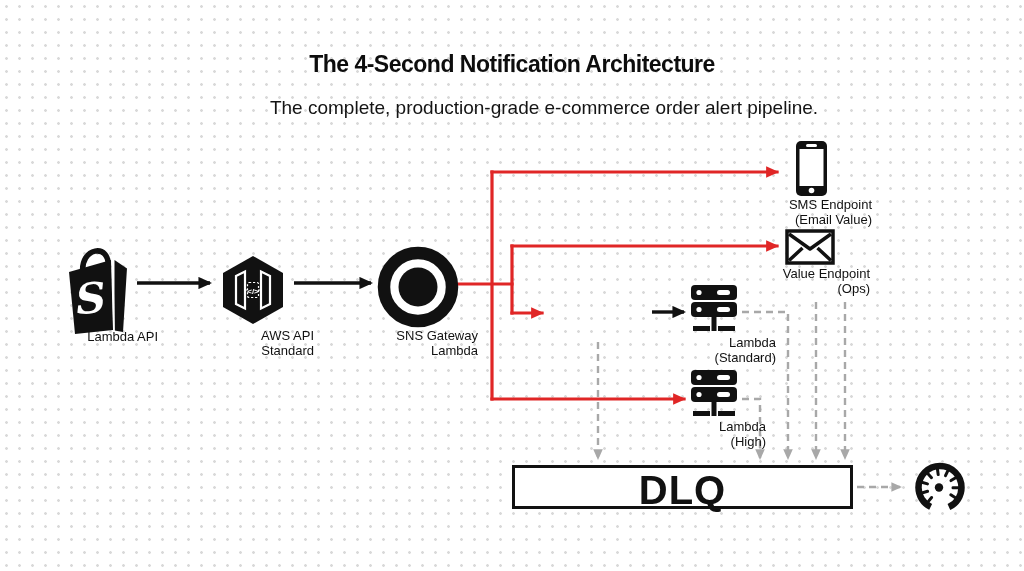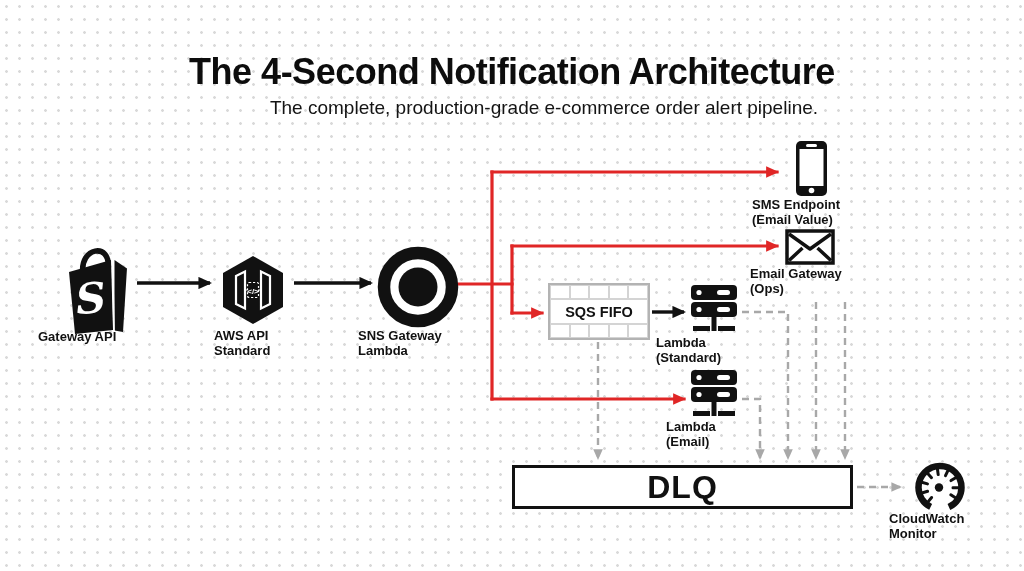--- a/index.html
+++ b/index.html
@@ -6,46 +6,46 @@
   .stage{
     position:relative;width:1024px;height:571px;overflow:hidden;
     background:#ffffff;
     background-image:radial-gradient(#d9d9d9 1.1px, transparent 1.6px);
     background-size:13px 13px;
     font-family:"Liberation Sans","DejaVu Sans",sans-serif;
     color:#111;
   }
   .title{
     position:absolute;top:51px;left:0;width:100%;text-align:center;
-    font-size:36px;font-weight:700;letter-spacing:-0.5px;color:#0d0d0d;
+    font-size:23px;font-weight:700;letter-spacing:-0.5px;color:#0d0d0d;
   }
   .subtitle{
     position:absolute;top:97px;left:0;width:100%;text-align:center;
     font-size:19px;font-weight:400;color:#141414;padding-left:32px;
   }
   .lines{position:absolute;left:0;top:0;width:1024px;height:571px;}
   .node-label{
-    position:absolute;text-align:left;font-size:13px;font-weight:700;
+    position:absolute;text-align:right;font-size:13px;font-weight:400;
     line-height:14.5px;color:#111;
   }
   .icon{position:absolute;}
   .sqs-box{
     position:absolute;left:548px;top:283px;width:102px;height:57px;
     box-sizing:border-box;border:2.5px solid #b3b3b3;background:#fff;
     display:flex;flex-direction:column;
   }
   .sqs-row{flex:0 0 14px;display:flex;}
   .sqs-row.mid{flex:1;align-items:center;justify-content:center;
     font-size:14.5px;font-weight:700;border:1px solid #d4d4d4;}
   .sqs-cell{flex:1;border:1px solid #d4d4d4;background:#fff;}
   .dlq-box{
     position:absolute;left:512px;top:465px;width:341px;height:44px;
     box-sizing:border-box;border:3px solid #111;background:#fff;
-    display:flex;align-items:flex-end;justify-content:center;
-    font-size:32px;font-weight:700;letter-spacing:1px;
+    display:flex;align-items:flex-start;justify-content:center;
+    font-size:40px;font-weight:700;letter-spacing:1px;
   }
 </style>
 </head>
 <body>
 
 <div class="stage">
 
   <div class="title">The 4-Second Notification Architecture</div>
   <div class="subtitle">The complete, production-grade e-commerce order alert pipeline.</div>
 
@@ -89,21 +89,21 @@
   </svg>
 
   <svg class="icon" style="left:62px;top:241px" width="72" height="94" viewBox="0 0 72 94">
     <path d="M21,33 C17,6 49,1 46,27" stroke="#111" stroke-width="5.5" fill="none" stroke-linecap="round"></path>
     <polygon points="7,31 49,19 51,89 13,93" fill="#111"></polygon>
     <polygon points="52.5,19 65,27.5 61,91 52.5,89.5" fill="#111"></polygon>
     <line x1="50.5" y1="19" x2="52" y2="90" stroke="#fff" stroke-width="1.6"></line>
     <text x="29" y="72" text-anchor="middle" font-family="DejaVu Serif, serif" font-style="italic" font-weight="700" font-size="42" fill="#fff" transform="rotate(-5 29 60)">S</text>
   </svg>
   <div class="node-label" style="left:38px;top:330px;width:120px">
-    <div>Gateway API</div>
+    <div>Lambda API</div>
   </div>
 
   <svg class="icon" style="left:217px;top:254px" width="72" height="72" viewBox="0 0 72 72">
     <polygon points="36,2 66,19 66,53 36,70 6,53 6,19" fill="#111"></polygon>
     <polygon points="19,22 28,17.5 28,54.5 19,50" fill="none" stroke="#fff" stroke-width="2.2"></polygon>
     <polygon points="53,22 44,17.5 44,54.5 53,50" fill="none" stroke="#fff" stroke-width="2.2"></polygon>
     <path d="M28,36 L31,36 M41,36 L44,36" stroke="#fff" stroke-width="1.2" stroke-dasharray="2 1.6"></path>
     <rect x="30.5" y="28.5" width="11" height="15" rx="1.5" fill="none" stroke="#fff" stroke-width="1.2" stroke-dasharray="2.2 1.8"></rect>
     <text x="36" y="39.5" text-anchor="middle" font-size="8" font-weight="700" fill="#fff">&lt;/&gt;</text>
   </svg>
@@ -114,37 +114,20 @@
 
   <svg class="icon" style="left:377px;top:246px" width="82" height="82" viewBox="0 0 82 82">
     <circle cx="41" cy="41" r="34" fill="#fff" stroke="#111" stroke-width="12.5"></circle>
     <circle cx="41" cy="41" r="19.5" fill="#111"></circle>
   </svg>
   <div class="node-label" style="left:358px;top:329px;width:120px">
     <div>SNS Gateway</div>
     <div>Lambda</div>
   </div>
 
-  <div class="sqs-box">
-    <div class="sqs-row">
-      <div class="sqs-cell"></div>
-        <div class="sqs-cell"></div>
-        <div class="sqs-cell"></div>
-        <div class="sqs-cell"></div>
-        <div class="sqs-cell"></div>
-    </div>
-    <div class="sqs-row mid">SQS FIFO</div>
-    <div class="sqs-row">
-      <div class="sqs-cell"></div>
-        <div class="sqs-cell"></div>
-        <div class="sqs-cell"></div>
-        <div class="sqs-cell"></div>
-        <div class="sqs-cell"></div>
-    </div>
-  </div>
 
   <svg class="icon" style="left:690px;top:285px" width="52" height="47" viewBox="0 0 52 47">
     <rect x="1" y="0" width="46" height="15" rx="4" fill="#111"></rect>
     <circle cx="9" cy="7.5" r="2.6" fill="#fff"></circle>
     <rect x="27" y="5" width="13" height="5" rx="2.5" fill="#fff"></rect>
     <rect x="1" y="17" width="46" height="15" rx="4" fill="#111"></rect>
     <circle cx="9" cy="24.5" r="2.6" fill="#fff"></circle>
     <rect x="27" y="22" width="13" height="5" rx="2.5" fill="#fff"></rect>
     <rect x="21.5" y="32" width="5" height="14" fill="#111"></rect>
     <rect x="3" y="41" width="17" height="5" fill="#111"></rect>
@@ -161,41 +144,41 @@
     <rect x="27" y="5" width="13" height="5" rx="2.5" fill="#fff"></rect>
     <rect x="1" y="17" width="46" height="15" rx="4" fill="#111"></rect>
     <circle cx="9" cy="24.5" r="2.6" fill="#fff"></circle>
     <rect x="27" y="22" width="13" height="5" rx="2.5" fill="#fff"></rect>
     <rect x="21.5" y="32" width="5" height="14" fill="#111"></rect>
     <rect x="3" y="41" width="17" height="5" fill="#111"></rect>
     <rect x="28" y="41" width="17" height="5" fill="#111"></rect>
   </svg>
   <div class="node-label" style="left:666px;top:420px;width:100px">
     <div>Lambda</div>
-    <div>(Email)</div>
+    <div>(High)</div>
   </div>
 
   <svg class="icon" style="left:796px;top:141px" width="31" height="55" viewBox="0 0 31 55">
     <rect x="0" y="0" width="31" height="55" rx="5" fill="#111"></rect>
     <rect x="3.5" y="8" width="24" height="37" fill="#fff"></rect>
     <rect x="10" y="3" width="11" height="3" rx="1.5" fill="#fff"></rect>
     <circle cx="15.5" cy="49.5" r="2.8" fill="#fff"></circle>
   </svg>
   <div class="node-label" style="left:752px;top:198px;width:120px">
     <div>SMS Endpoint</div>
     <div>(Email Value)</div>
   </div>
 
   <svg class="icon" style="left:785px;top:229px" width="50" height="36" viewBox="0 0 50 36">
     <rect x="2" y="2" width="46" height="32" fill="#fff" stroke="#111" stroke-width="3.5"></rect>
     <path d="M4,5 L25,20 L46,5" fill="none" stroke="#111" stroke-width="3.5" stroke-linejoin="round"></path>
     <path d="M4,31.5 L17.5,19 M46,31.5 L32.5,19" fill="none" stroke="#111" stroke-width="3.5"></path>
   </svg>
   <div class="node-label" style="left:750px;top:267px;width:120px">
-    <div>Email Gateway</div>
+    <div>Value Endpoint</div>
     <div>(Ops)</div>
   </div>
 
   <div class="dlq-box">
     <span>DLQ</span>
   </div>
 
   <svg class="icon" style="left:911px;top:461px" width="58" height="52" viewBox="0 0 58 52">
     <circle cx="29" cy="26.5" r="21.5" fill="#fff" stroke="#111" stroke-width="6.5" stroke-dasharray="116.3 18.8" stroke-dashoffset="91.9"></circle>
     <g stroke="#111" stroke-width="3" stroke-linecap="round">
@@ -205,18 +188,14 @@
       <line x1="20.5" y1="16.7" x2="16.5" y2="12.2"></line>
       <line x1="27.2" y1="13.6" x2="26.4" y2="7.7"></line>
       <line x1="34.5" y1="14.7" x2="37.0" y2="9.3"></line>
       <line x1="40.0" y1="19.6" x2="45.1" y2="16.4"></line>
       <line x1="42.0" y1="26.7" x2="48.0" y2="26.8"></line>
       <line x1="39.8" y1="33.8" x2="44.8" y2="37.1"></line>
     </g>
     <polygon points="25.5,28.5 30.5,24 43.5,12.5" fill="#111"></polygon>
     <circle cx="28" cy="26.5" r="4.2" fill="#111"></circle>
   </svg>
-  <div class="node-label" style="left:889px;top:512px;width:100px">
-    <div>CloudWatch</div>
-    <div>Monitor</div>
-  </div>
 
 </div>
 
 </body></html>

